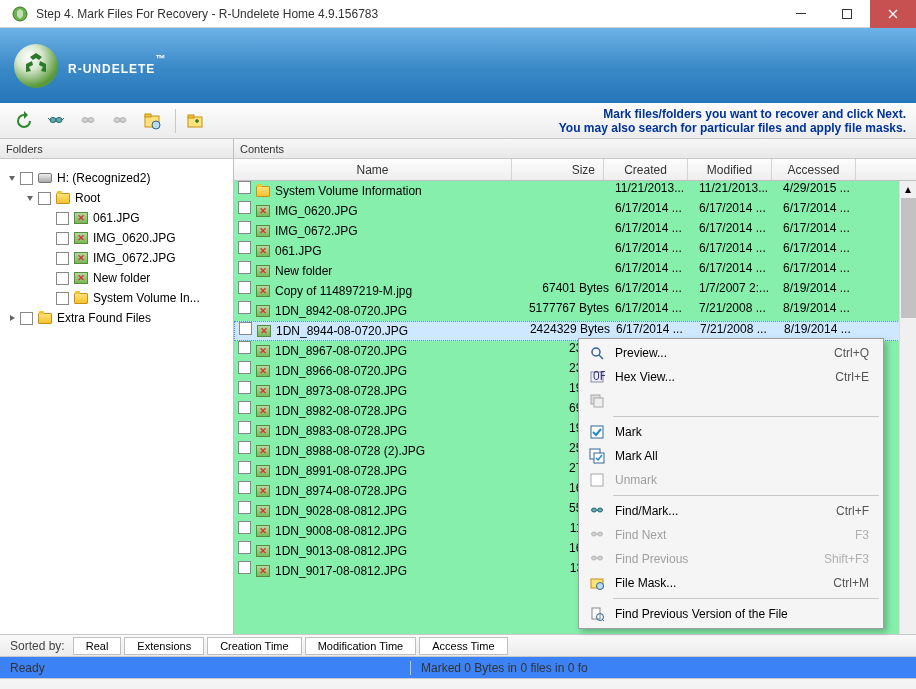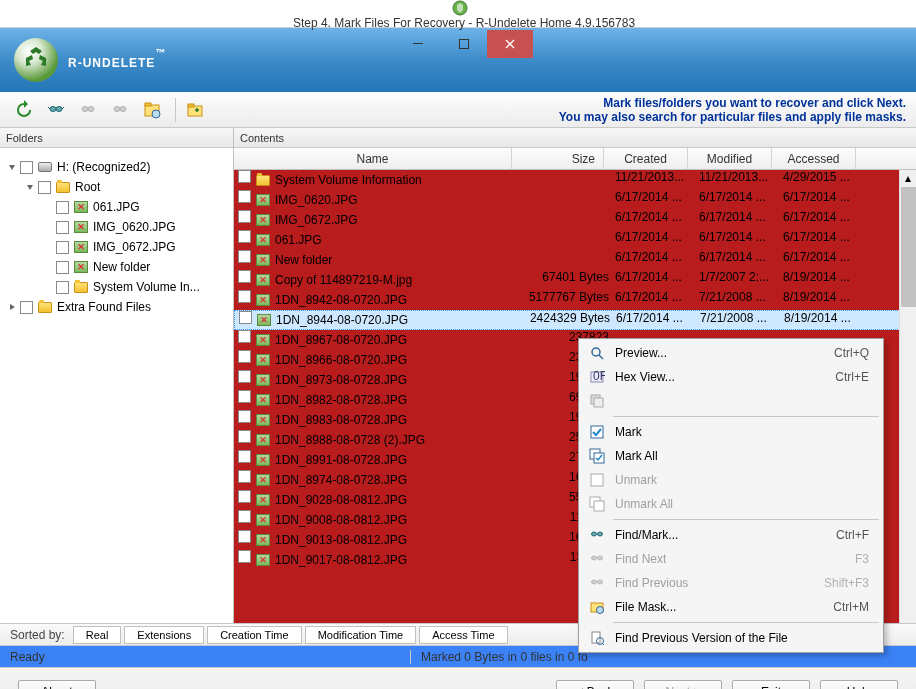--- a/index.html
+++ b/index.html
@@ -1,26 +1,26 @@
 <!DOCTYPE html>
 <html><head>
 <meta charset="utf-8">
 <style>
 * { box-sizing: border-box; margin: 0; padding: 0; font-family: "Segoe UI", Tahoma, sans-serif; font-size: 12px; }
 body { background: #f0f0f0; width: 916px; height: 689px; overflow: hidden; user-select: none; }
 
-.titlebar { height: 28px; background: #fff; display: flex; align-items: center; padding-left: 12px; border-bottom: 1px solid #d0d0d0; flex-direction: column; }
+.titlebar { height: 28px; background: #fff; display: flex; align-items: center; padding-left: 12px; border-bottom: 1px solid #d0d0d0; }
 .titlebar-icon { width: 16px; height: 16px; margin-right: 8px; }
 .titlebar-text { flex: 1; color: #333; font-size: 12px; }
 .winbtns { display: flex; }
 .winbtn { width: 46px; height: 28px; display: flex; align-items: center; justify-content: center; }
 .winbtn.close { background: #c75050; color: #fff; }
 .winbtn svg { width: 10px; height: 10px; }
 
-.banner { height: 64px; background: linear-gradient(180deg, #6db3e8 0%, #3d8bc9 50%, #2476b8 100%); display: flex; align-items: center; padding-left: 14px; text-align: right; }
+.banner { height: 75px; background: linear-gradient(180deg, #6db3e8 0%, #3d8bc9 50%, #2476b8 100%); display: flex; align-items: center; padding-left: 14px; text-align: right; }
 .banner-logo { width: 44px; height: 44px; margin-right: 10px; position: relative; }
 .banner-logo .circ { position:absolute; inset:0; border-radius:50%; background: radial-gradient(circle at 35% 30%, #fff 0%, #d8e8d0 30%, #5a9a3a 70%); }
 .banner-logo .rec { position:absolute; inset:6px; }
 .banner-title { color: #fff; font-size: 22px; font-weight: 600; letter-spacing: 1px; }
 .banner-title sup { font-size: 10px; vertical-align: top; }
 
 .toolbar { height: 36px; background: linear-gradient(#fdfdfd,#ececec); border-bottom: 1px solid #c8c8c8; display: flex; align-items: center; padding: 0 10px; }
 .toolbar .tbtn { width: 28px; height: 28px; margin-right: 4px; border: 1px solid transparent; display:flex; align-items:center; justify-content:center; border-radius:3px; }
 .toolbar .sep { width:1px; height:24px; background:#c8c8c8; margin:0 5px; }
 .toolbar .hint { margin-left: auto; text-align: right; color: #003399; font-weight: bold; font-size: 12px; line-height: 14px; }
@@ -29,21 +29,21 @@
 
 .folders-panel { width: 234px; border-right: 1px solid #c0c0c0; display:flex; flex-direction:column; background:#fff; }
 .panel-header { height: 20px; background: linear-gradient(#f7f7f7,#e8e8e8); border-bottom:1px solid #c8c8c8; padding-left:6px; line-height:20px; font-size:11px; color:#333; }
 .tree { flex:1; overflow:auto; padding:9px 0; }
 .tree-row { display:flex; align-items:center; height:20px; white-space:nowrap; }
 .twisty { width:12px; height:12px; margin-right:2px; display:flex; align-items:center; justify-content:center; }
 .chk { width:13px; height:13px; border:1px solid #888; background:#fff; margin-right:4px; }
 .ficon { width:16px; height:16px; margin-right:4px; display:flex; align-items:center; justify-content:center; }
 .tree-label { font-size:12px; color:#000; }
 
-.contents-panel { flex:1; display:flex; flex-direction:column; background:#b91c1c; position:relative; }
+.contents-panel { flex:1; display:flex; flex-direction:column; background:#86efac; position:relative; }
 .cols { display:flex; height:22px; background: linear-gradient(#fdfdfd,#eee); border-bottom:1px solid #c0c0c0;text-align:center; }
 .col { border-right:1px solid #d4d4d4; padding:0 8px; display:flex; align-items:center; font-size:12px; color:#333; }
 .col.name { flex:0 0 278px; justify-content:center; }
 .col.size { flex:0 0 92px; justify-content:flex-end; }
 .col.date { flex:0 0 84px; justify-content:center; }
 
 .filelist { flex:1; overflow:hidden; position:relative; }
 .frow { display:flex; height:20px; padding-left:4px; }
 .frow.selected { background: #cde8ff; border:1px dotted #3399ff; height:20px; }
 .fcell { overflow:hidden; text-overflow:ellipsis; white-space:nowrap; padding-right:6px; font-size:12px; }
@@ -633,29 +633,20 @@
       <span class="cm-label">Mark All</span>
     </div>
     <div class="cm-item disabled">
       <span class="cm-icon">
         <svg width="16" height="16" viewBox="0 0 16 16">
           <rect x="2" y="2" width="12" height="12" fill="#fff" stroke="#aaa"></rect>
         </svg>
       </span>
       <span class="cm-label">Unmark</span>
     </div>
-    <div class="cm-item disabled">
-      <span class="cm-icon">
-        <svg width="16" height="16" viewBox="0 0 16 16">
-          <rect x="1" y="1" width="10" height="10" fill="#fff" stroke="#aaa"></rect>
-          <rect x="5" y="5" width="10" height="10" fill="#fff" stroke="#aaa"></rect>
-        </svg>
-      </span>
-      <span class="cm-label">Unmark All</span>
-    </div>
     <div class="cm-sep"></div>
     <div class="cm-item">
       <span class="cm-icon">
         <svg width="16" height="16" viewBox="0 0 16 16">
           <ellipse cx="5" cy="7" rx="2.5" ry="2" fill="#6aa" stroke="#267"></ellipse>
           <ellipse cx="11" cy="7" rx="2.5" ry="2" fill="#6aa" stroke="#267"></ellipse>
         </svg>
       </span>
       <span class="cm-label">Find/Mark...</span>
       <span class="cm-accel">Ctrl+F</span>

